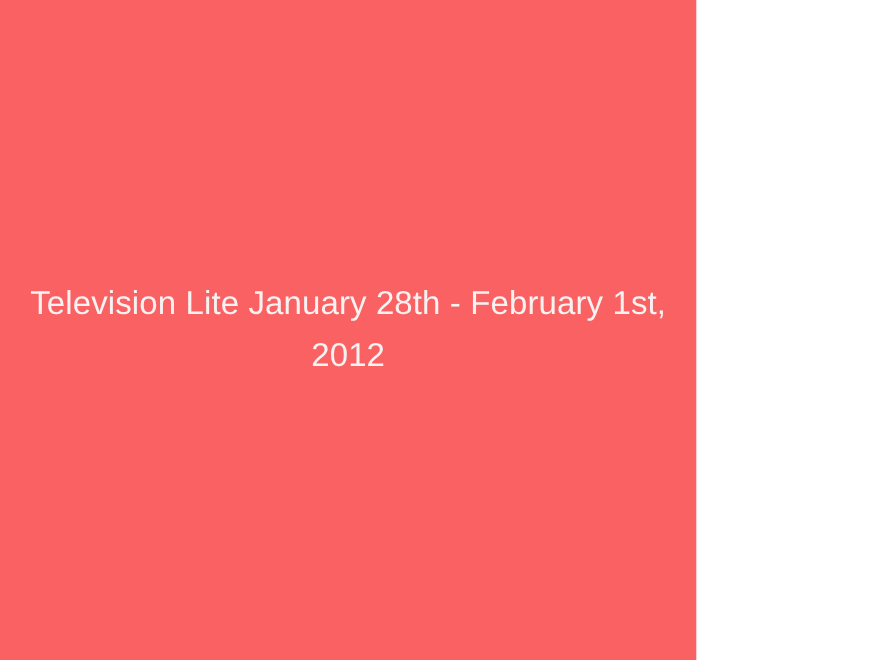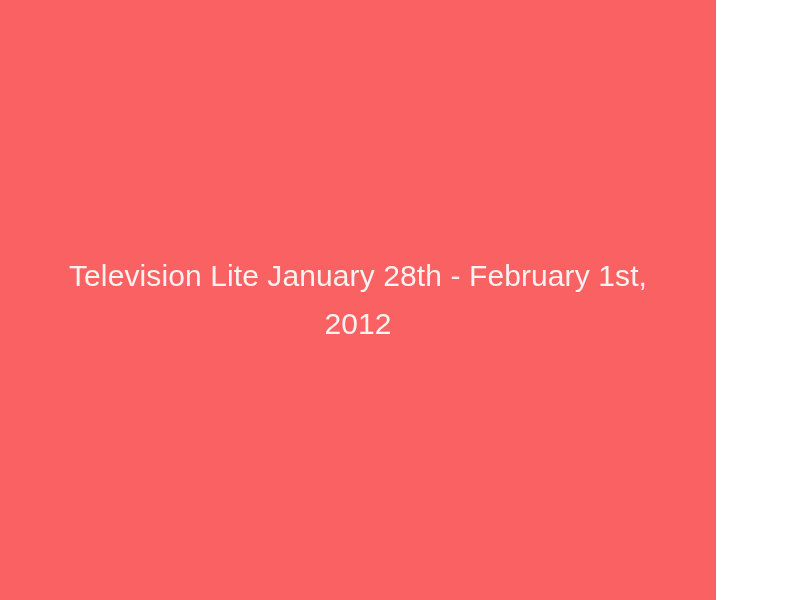--- a/index.html
+++ b/index.html
@@ -12,26 +12,26 @@
     width: 800px;
     height: 600px;
     overflow: hidden;
     font-family: "Liberation Sans", "DejaVu Sans", sans-serif;
   }
 
   
   .placeholder-canvas {
     position: relative;
     box-sizing: border-box;
-    width: 716px;
+    width: 633px;
     height: 600px;
     background-color: #fa6163;
     display: flex;
     align-items: center;
-    justify-content: center;
+    justify-content: flex-start;
   }
 
   
   .caption-block {
     width: 640px;
     max-width: 640px;
     text-align: center;
     padding: 0 8px;
     box-sizing: border-box;
   }

